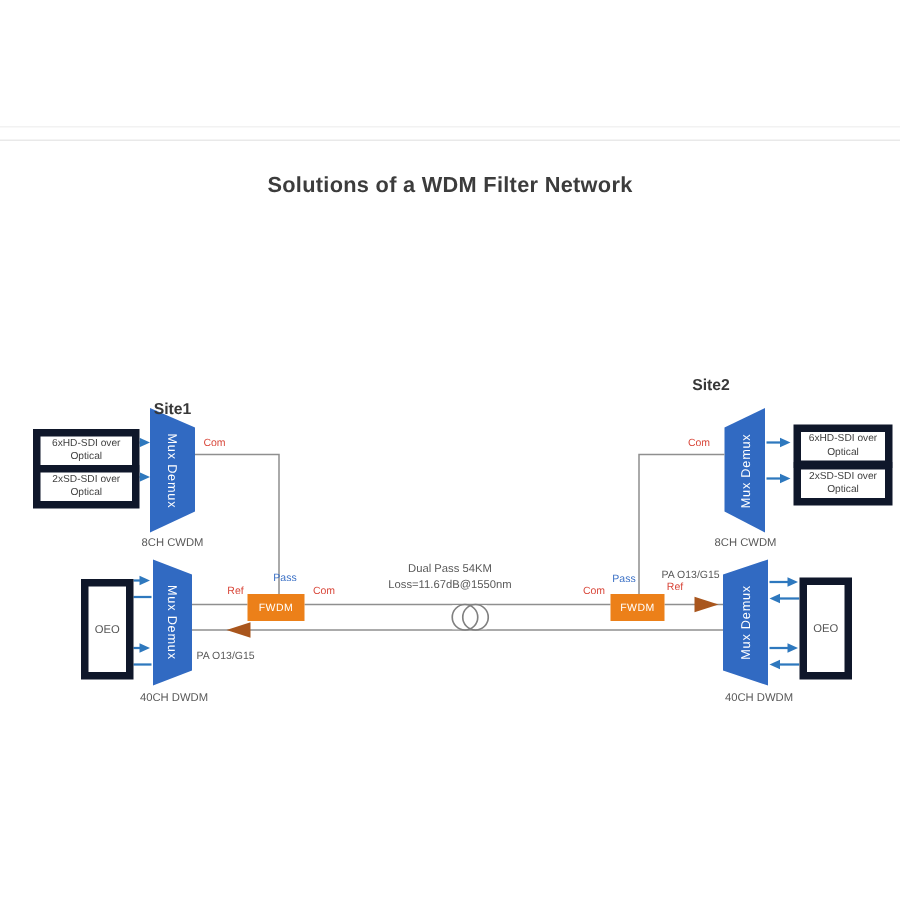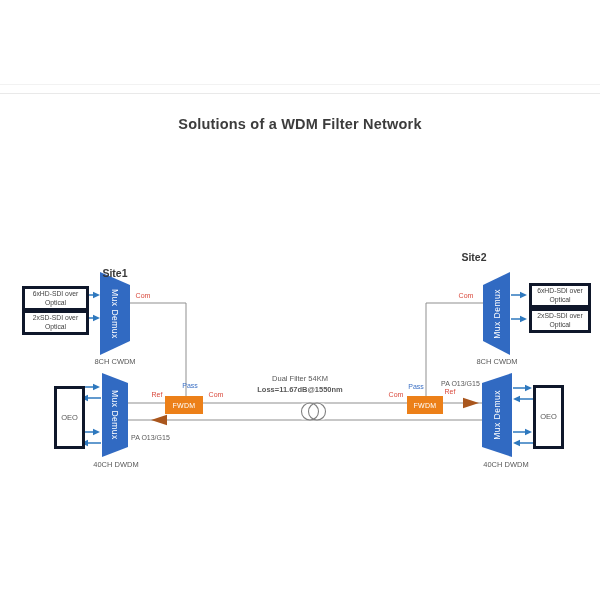--- a/index.html
+++ b/index.html
@@ -11,21 +11,21 @@
   .title{position:absolute;top:116px;left:0;width:600px;margin:0;text-align:center;
          font-size:14.5px;font-weight:700;color:#3c3c3c;letter-spacing:.2px;}
   .intro{position:absolute;top:137px;left:88px;width:424px;text-align:center;
          font-size:9px;line-height:1.36;color:#6d6d6d;}
   .intro p{margin:0 0 3px 0;}
   svg.layer{position:absolute;top:0;left:0;pointer-events:none;}
   .lbl{position:absolute;font-size:7px;color:#595959;text-align:center;line-height:1.15;}
   .site-title{font-size:10.5px;font-weight:700;color:#383838;}
   .red{color:#d9483b;}
   .blue{color:#3b70c5;}
-  .gray-box{position:absolute;border:3px solid #0f172a;background:#fff;display:flex;
+  .gray-box{position:absolute;border:5px solid #0f172a;background:#fff;display:flex;
             align-items:center;justify-content:center;text-align:center;
             font-size:6.8px;line-height:1.25;color:#3f3f3f;}
   .mux{position:absolute;display:flex;align-items:center;justify-content:center;}
   .mux .vtext{writing-mode:vertical-rl;font-size:8.5px;color:#ffffff;letter-spacing:.5px;white-space:nowrap;}
   .mux.flip .vtext{transform:rotate(180deg);}
   .fwdm{position:absolute;background:#ec8019;color:#ffffff;display:flex;align-items:center;
         justify-content:center;font-size:7px;letter-spacing:.3px;}
   .left-align{text-align:left;}
 </style>
 </head>
@@ -140,16 +140,16 @@
   <div class="lbl red" style="left:149px;top:391px;width:16px;">Ref</div>
   <div class="lbl blue" style="left:178px;top:382px;width:24px;">Pass</div>
   <div class="lbl red" style="left:204px;top:391px;width:24px;">Com</div>
   <div class="lbl red" style="left:384px;top:391px;width:24px;">Com</div>
   <div class="lbl blue" style="left:404px;top:383px;width:24px;">Pass</div>
   <div class="lbl red" style="left:441px;top:388px;width:18px;">Ref</div>
 
   <div class="lbl left-align" style="left:131px;top:434px;width:54px;">PA O13/G15</div>
   <div class="lbl left-align" style="left:441px;top:380px;width:54px;">PA O13/G15</div>
 
-  <div class="lbl" style="left:240px;top:375px;width:120px;font-size:7.5px;">Dual Filter 54KM</div>
-  <div class="lbl" style="left:230px;top:386px;width:140px;font-size:7.5px;font-weight:bold;">Loss=11.67dB@1550nm</div>
+  <div class="lbl" style="left:240px;top:375px;width:120px;font-size:7.5px;">Dual Pass 54KM</div>
+  <div class="lbl" style="left:230px;top:386px;width:140px;font-size:7.5px;">Loss=11.67dB@1550nm</div>
 
 </div>
 
 </body></html>

